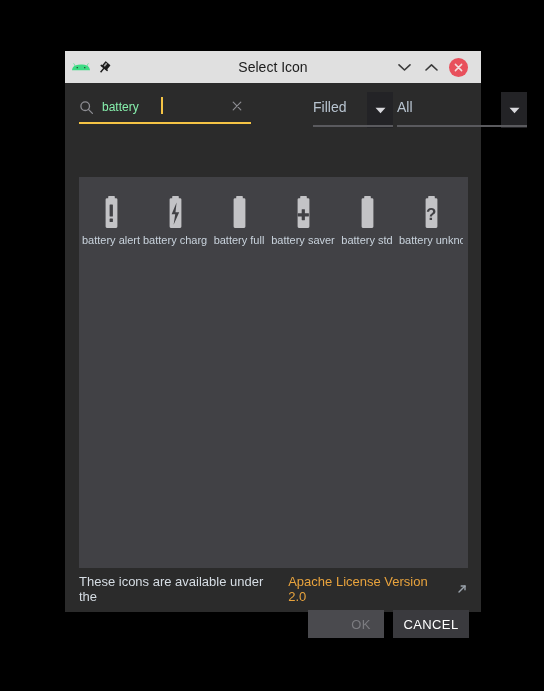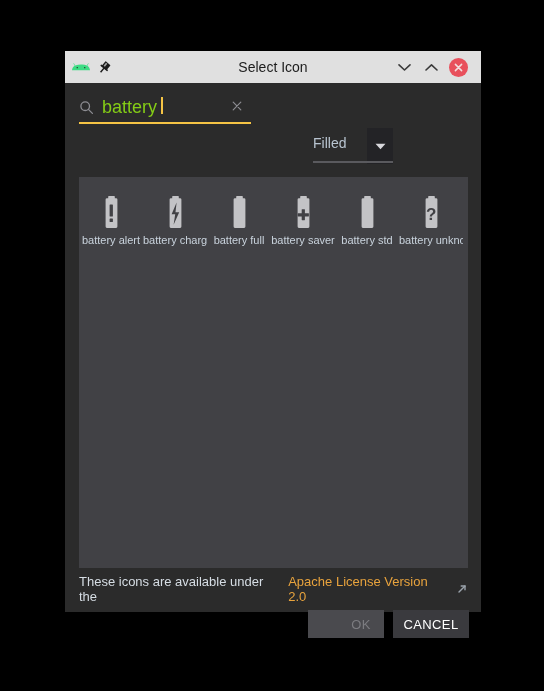--- a/index.html
+++ b/index.html
@@ -110,22 +110,22 @@
   }
   #search-input {
     position: absolute;
     left: 23px;
     top: 0;
     width: 130px;
     height: 22px;
     background: transparent;
     border: none;
     outline: none;
-    color: #84cc16;
-    font-size: 18px;
+    color: #86efac;
+    font-size: 12px;
     font-family: "Liberation Sans", sans-serif;
     padding: 0;
     caret-color: #f0c040;
   }
   #search-caret {
     position: absolute;
     left: 82px;
     top: 1px;
     width: 2px;
     height: 17px;
@@ -144,21 +144,20 @@
     top: 26px;
     width: 172px;
     height: 2px;
     background: #f5c445;
   }
 
   
   .combo {
     position: absolute;
     height: 40px;
-    margin-top: 36px;
   }
   .combo-label {
     position: absolute;
     left: 0;
     top: 3px;
     font-size: 14px;
     color: #b8c4d0;
     white-space: nowrap;
   }
   .combo-arrow-btn {
@@ -350,20 +349,29 @@
       <div class="combo" id="combo-style">
         <span class="combo-label">Filled</span>
         <span class="combo-arrow-btn">
           <svg width="11" height="7" viewBox="0 0 11 7">
             <path d="M0.5 0.8 L10.5 0.8 L5.5 6.3 Z" fill="#d8d8dc"></path>
           </svg>
         </span>
         <span class="combo-underline"></span>
       </div>
 
+      <div class="combo" id="combo-category">
+        <span class="combo-label">All</span>
+        <span class="combo-arrow-btn">
+          <svg width="11" height="7" viewBox="0 0 11 7">
+            <path d="M0.5 0.8 L10.5 0.8 L5.5 6.3 Z" fill="#d8d8dc"></path>
+          </svg>
+        </span>
+        <span class="combo-underline"></span>
+      </div>
     </div>
 
     <div id="icon-panel">
       <div id="icon-grid">
           <div class="icon-cell">
             <div class="icon-glyph">
               <svg width="25" height="32" viewBox="0 0 25 32">
                 <path fill="#c3c3c6" d="M9.2 2.2 V0.6 a0.6 0.6 0 0 1 0.6 -0.6 h5.4 a0.6 0.6 0 0 1 0.6 0.6 V2.2 h1.3 a1.3 1.3 0 0 1 1.3 1.3 V30.6 a1.3 1.3 0 0 1 -1.3 1.3 H7.9 a1.3 1.3 0 0 1 -1.3 -1.3 V3.5 a1.3 1.3 0 0 1 1.3 -1.3 Z"></path>
                 <rect x="10.6" y="8.5" width="3.3" height="12" rx="0.5" fill="#414145"></rect>
                 <rect x="10.6" y="22.6" width="3.3" height="3.4" rx="0.5" fill="#414145"></rect>

